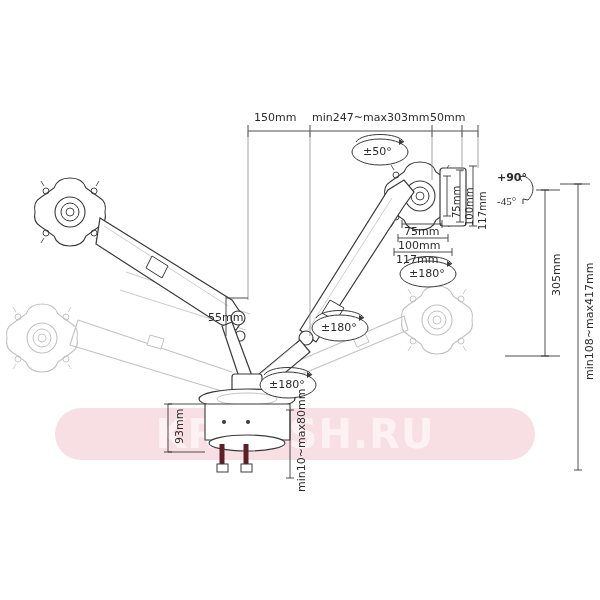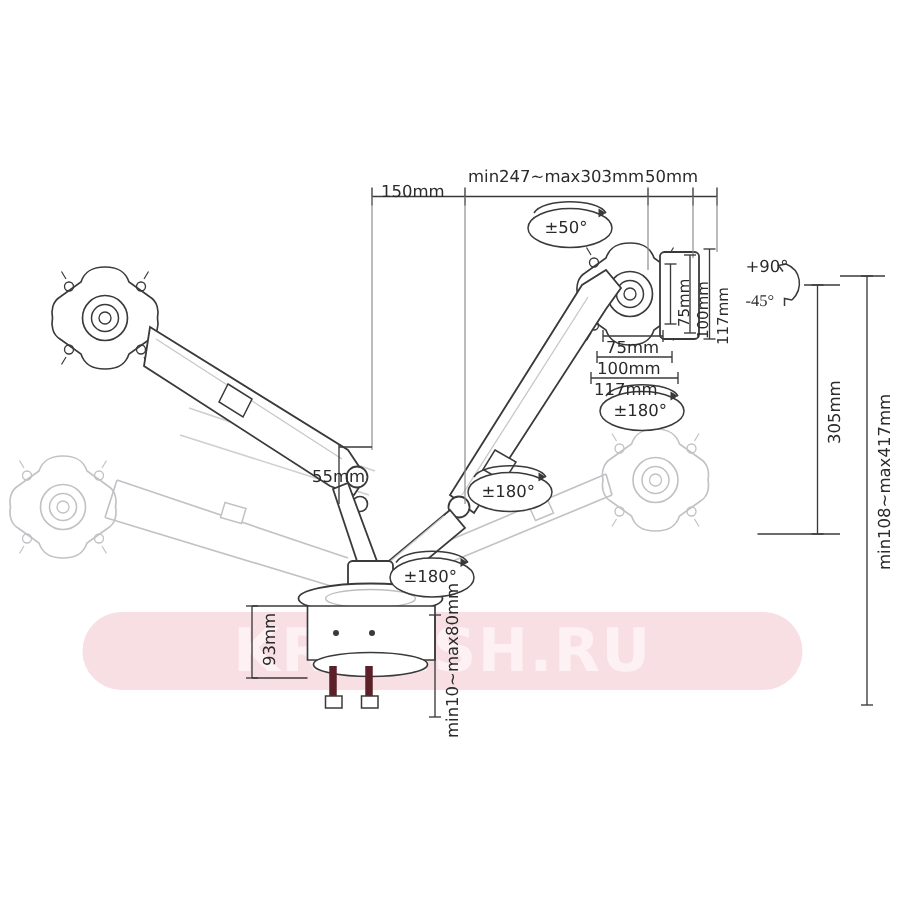--- a/index.html
+++ b/index.html
@@ -194,35 +194,35 @@
       <ellipse cx="340" cy="328" rx="28" ry="13"></ellipse>
       <path d="M316,318 C322,308 358,308 364,318" fill="none"></path>
       <path d="M364,318 l-5,-3 l0,6 z" fill="#3a3a3a" stroke="none"></path>
 
       <ellipse cx="288" cy="385" rx="28" ry="13"></ellipse>
       <path d="M264,375 C270,365 306,365 312,375" fill="none"></path>
       <path d="M312,375 l-5,-3 l0,6 z" fill="#3a3a3a" stroke="none"></path>
     </g>
   </svg>
 
-  <div class="lbl" style="left:254px;top:122px;">150mm</div>
+  <div class="lbl" style="left:254px;top:112px;">150mm</div>
   <div class="lbl" style="left:312px;top:112px;">min247~max303mm</div>
   <div class="lbl" style="left:430px;top:112px;">50mm</div>
 
   <div class="lbl" style="left:208px;top:292px;margin-top:20px;">55mm</div>
 
   <div class="lbl vert" style="left:452px;top:218px;transform:rotate(-90deg);font-size:10px;">75mm</div>
   <div class="lbl vert" style="left:465px;top:226px;transform:rotate(-90deg);font-size:10px;">100mm</div>
   <div class="lbl vert" style="left:478px;top:230px;transform:rotate(-90deg);font-size:10px;">117mm</div>
 
   <div class="lbl" style="left:404px;top:226px;font-size:11px;">75mm</div>
   <div class="lbl" style="left:398px;top:240px;font-size:11px;">100mm</div>
   <div class="lbl" style="left:396px;top:254px;font-size:11px;">117mm</div>
 
-  <div class="lbl" style="left:497px;top:172px;">+90°</div>
+  <div class="lbl" style="left:497px;top:172px;font-weight:bold;">+90°</div>
   <div class="lbl" style="left:497px;top:196px;font-family:Liberation Serif, serif;">-45°</div>
 
   <div class="lbl vert" style="left:551px;top:296px;transform:rotate(-90deg);">305mm</div>
   <div class="lbl vert" style="left:584px;top:380px;transform:rotate(-90deg);">min108~max417mm</div>
 
   <div class="lbl vert" style="left:174px;top:444px;transform:rotate(-90deg);">93mm</div>
   <div class="lbl vert" style="left:296px;top:492px;transform:rotate(-90deg);">min10~max80mm</div>
 
   <div class="lbl" style="left:363px;top:146px;">±50°</div>
   <div class="lbl" style="left:409px;top:268px;">±180°</div>

